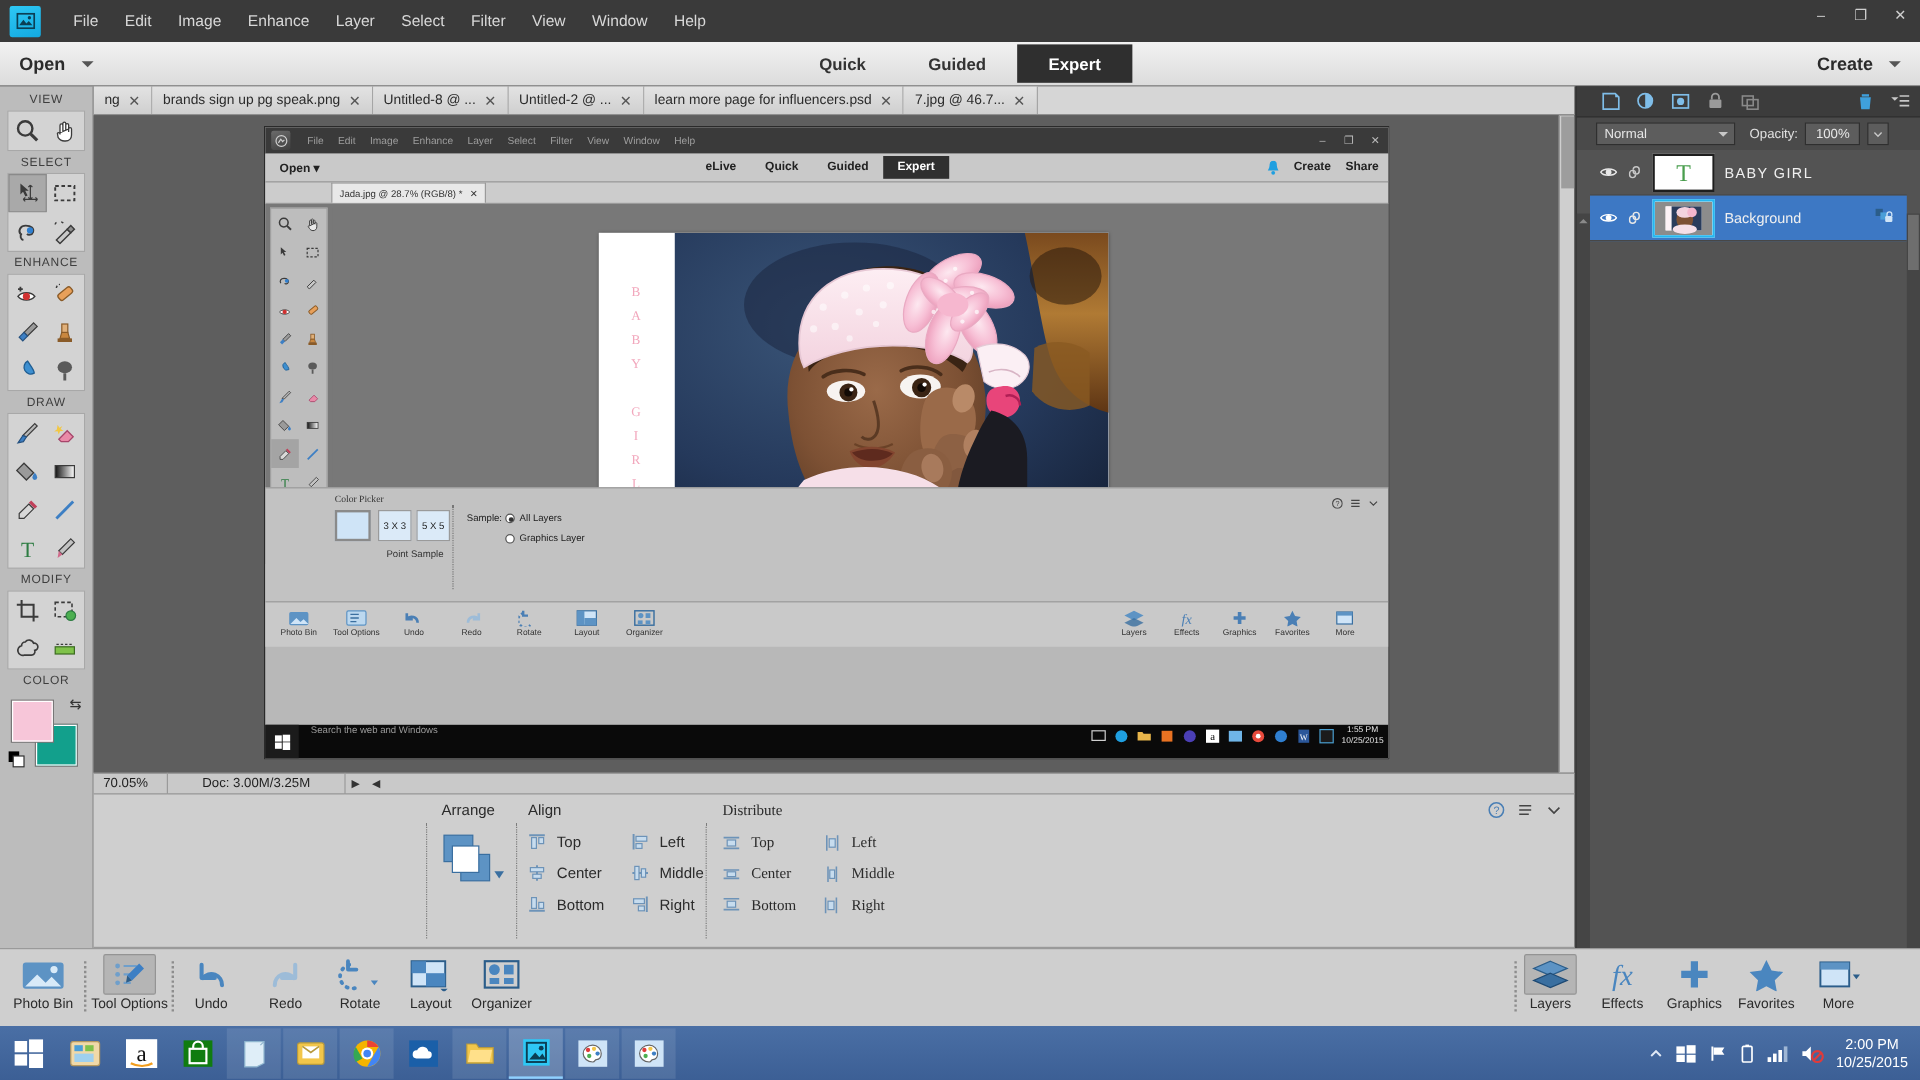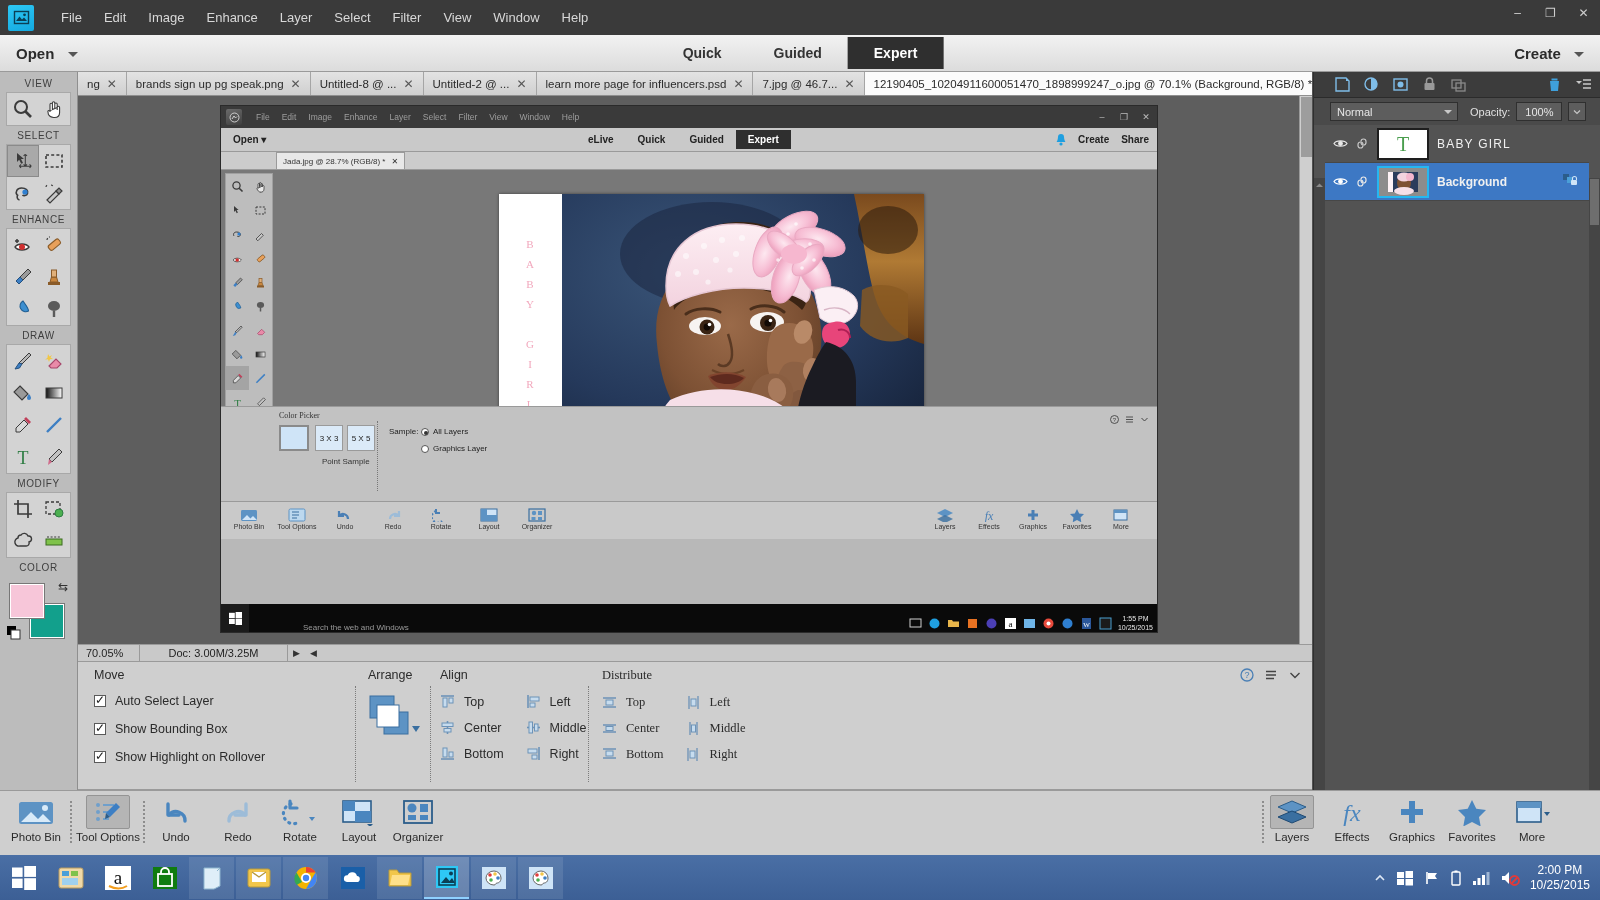--- a/index.html
+++ b/index.html
@@ -163,21 +163,21 @@
   .cp-r1 { left: 200px; top: 20px; } .cp-r2 { left: 200px; top: 37px; }
   .radio { width:8px;height:8px;border:1px solid #555;border-radius:50%; background:#fff;
            display:inline-block; position:relative; }
   .radio.on::after { content:''; position:absolute; left:2px;top:2px;width:4px;height:4px;
                      background:#333;border-radius:50%; }
   .iw-panelbtns { position:absolute; right:8px; top: 8px; display:flex; gap:6px; }
   .iw-bottombar { position:absolute; left:0; right:0; top:395px; height: 38px; background:#c9c9c9;
                   border-top:1px solid #9a9a9a; }
   .iw-bb-item { position:absolute; text-align:center; font-size:7px; color:#333; width:48px; }
   .iw-taskbar { position:absolute; left:0; right:0; bottom:0; height: 28px; background:#0a0a0a;
-                display:flex; align-items:flex-end;gap:44px; }
+                display:flex; align-items:flex-start; }
   .iw-start { width:28px;height:28px;background:#1b1b1b;display:flex;align-items:center;justify-content:center; }
   .iw-search { font-size:8px; color:#9a9a9a; margin-left:10px; }
   .iw-tray { margin-left:auto; display:flex; align-items:center; gap:6px; padding-right:4px; }
   .iw-clock { color:#e8e8e8; font-size:7px; line-height:9px; text-align:center; }
 
   
   .statusbar {
     position:absolute; left:78px; top:644px; width:1234px; height:18px;
     background:#c9c9c9; border-top:1px solid #9a9a9a; border-bottom:1px solid #9a9a9a;
     display:flex; align-items:center; font-size:11px; color:#1f1f1f;
@@ -207,21 +207,21 @@
   .rightpanel {
     position:absolute; left:1313px; top:72px; width:287px; height:718px;
     background:#4a4a4a; border-left:1px solid #2f2f2f;
   }
   .rp-toolrow { height: 26px; background:#3c3c3c; display:flex; align-items:center;
                 padding: 0 8px; gap: 12px; border-bottom:1px solid #2b2b2b; }
   .rp-toolrow .sp { margin-left:auto; }
   .rp-blend { height: 27px; background:#4a4a4a; display:flex; align-items:center;
               padding: 0 6px; gap: 6px; }
   .rp-select {
-    width: 128px; height: 19px; background:#5d5d5d; border:1px solid #2f2f2f;
+    width: 116px; height: 19px; background:#5d5d5d; border:1px solid #2f2f2f;
     color:#e6e6e6; font-size:11px; display:flex; align-items:center; padding: 0 6px;
     position:relative;
   }
   .rp-select .cd { position:absolute; right:5px; border-left:4px solid transparent;
                    border-right:4px solid transparent; border-top:4px solid #c8c8c8; }
   .rp-op-label { color:#e0e0e0; font-size:11px; margin-left:6px; }
   .rp-op-val { width:46px; height:19px; background:#5d5d5d; border:1px solid #2f2f2f;
                color:#e6e6e6; font-size:11px; display:flex; align-items:center;
                justify-content:center; }
   .rp-op-btn { width:18px;height:19px;background:#5d5d5d;border:1px solid #2f2f2f;
@@ -341,24 +341,20 @@
       <span>Untitled-2 @ ...</span>
       <span class="x">✕</span>
     </div>
     <div class="doctab">
       <span>learn more page for influencers.psd</span>
       <span class="x">✕</span>
     </div>
     <div class="doctab">
       <span>7.jpg @ 46.7...</span>
       <span class="x">✕</span>
-    </div>
-    <div class="doctab active">
-      <span>12190405_10204911600051470_1898999247_o.jpg @ 70.1% (Background, RGB/8) *</span>
-
     </div>
   </div>
 
   <div class="toolbar">
 
     <div class="tgroup-label">VIEW</div>
     <div class="tgrid">
       <div class="tool">
         <svg class="ico" width="22" height="22" viewBox="0 0 22 22">
             <circle cx="9" cy="9" r="6" fill="none" stroke="#3b3b3b" stroke-width="2"></circle>
@@ -1044,35 +1040,20 @@
 
   <div class="statusbar">
     <div class="seg zoom">70.05%</div>
     <div class="seg doc">Doc: 3.00M/3.25M</div>
     <div class="arrow">▶</div>
     <div class="arrow">◀</div>
   </div>
 
   <div class="tooloptions">
 
-    <div class="to-col" style="left:16px;">
-      <div class="to-head">Move</div>
-      <div class="to-check">
-        <span class="cbx on"></span>
-        <span>Auto Select Layer</span>
-      </div>
-      <div class="to-check">
-        <span class="cbx on"></span>
-        <span>Show Bounding Box</span>
-      </div>
-      <div class="to-check">
-        <span class="cbx on"></span>
-        <span>Show Highlight on Rollover</span>
-      </div>
-    </div>
 
     <div class="vdot" style="left:277px;"></div>
 
     <div class="to-col" style="left:290px;">
       <div class="to-head">Arrange</div>
       <div>
         <svg width="54" height="46" viewBox="0 0 54 46">
           <rect x="2" y="2" width="24" height="22" fill="#5d93c4" stroke="#3a6fa0"></rect>
           <rect x="16" y="18" width="24" height="22" fill="#5d93c4" stroke="#3a6fa0"></rect>
           <rect x="9" y="11" width="22" height="22" fill="#fff" stroke="#3a6fa0"></rect>
@@ -1271,21 +1252,21 @@
             </svg>
         </span>
         <span class="lthumb">
           <svg width="26" height="24" viewBox="0 0 26 24">
               <text x="13" y="19" font-size="20" fill="#4a9e4e" text-anchor="middle" font-family="Liberation Serif, serif">T</text>
             </svg>
         </span>
         <span class="lname">BABY GIRL</span>
       </div>
 
-      <div class="lrow sel" style="margin-left:11px;margin-right:11px;font-weight:bold;">
+      <div class="lrow sel" style="margin-left:11px;margin-right:11px;">
         <span class="eye">
           <svg width="15" height="11" viewBox="0 0 15 11">
               <path d="M1 5.5C3 2 12 2 14 5.5 12 9 3 9 1 5.5z" fill="none" stroke="#ffffff" stroke-width="1.2"></path>
               <circle cx="7.5" cy="5.5" r="2.4" fill="#ffffff"></circle>
             </svg>
         </span>
         <span class="link">
           <svg width="11" height="13" viewBox="0 0 11 13">
               <path d="M4 4.5a2.5 2.5 0 015 0v1a2.5 2.5 0 01-5 0" fill="none" stroke="#e8e8e8" stroke-width="1.2"></path>
               <path d="M6 8.5a2.5 2.5 0 01-5 0v-1a2.5 2.5 0 015 0" fill="none" stroke="#e8e8e8" stroke-width="1.2"></path>

